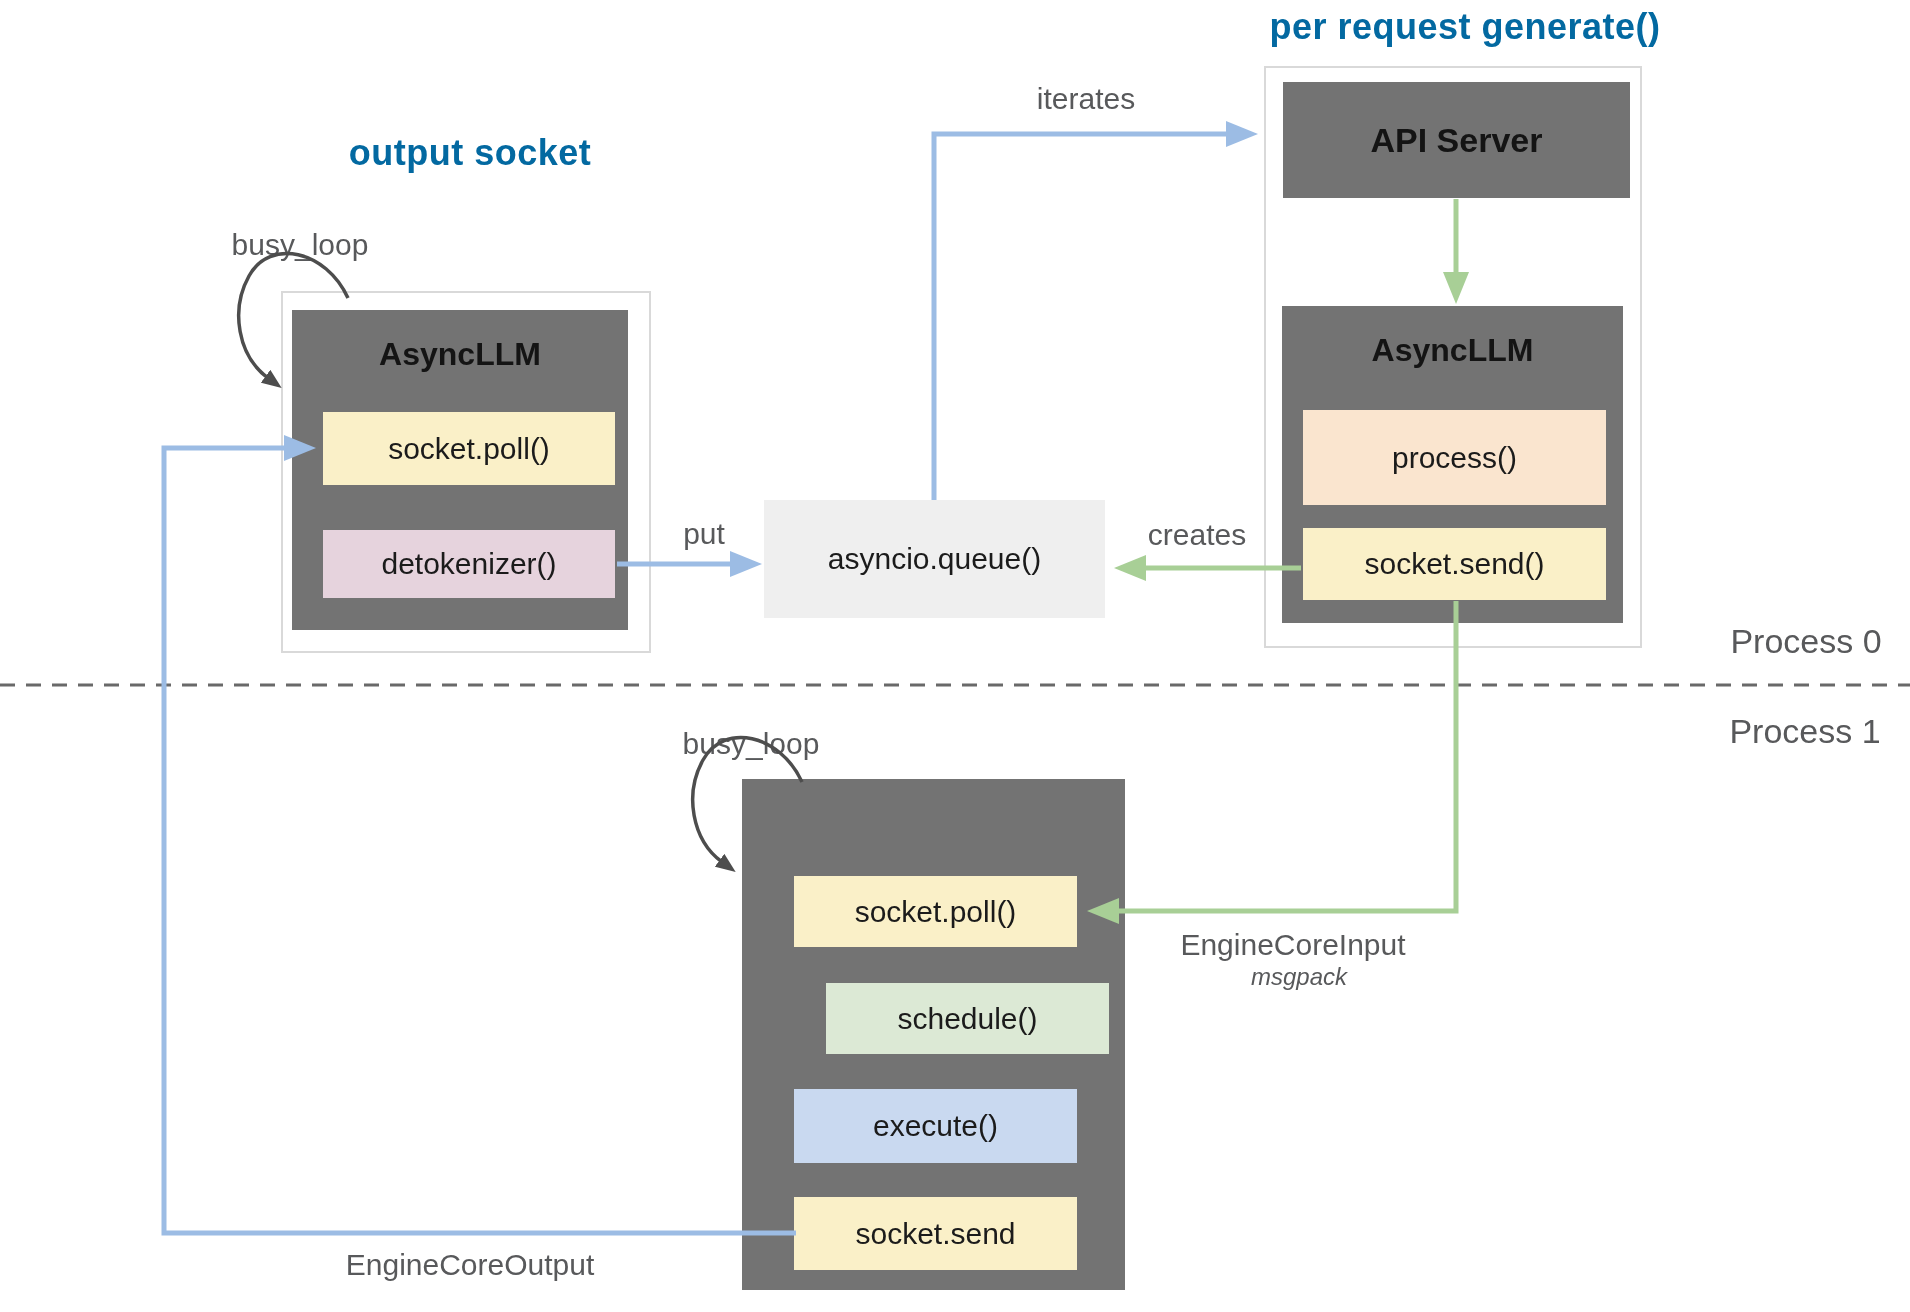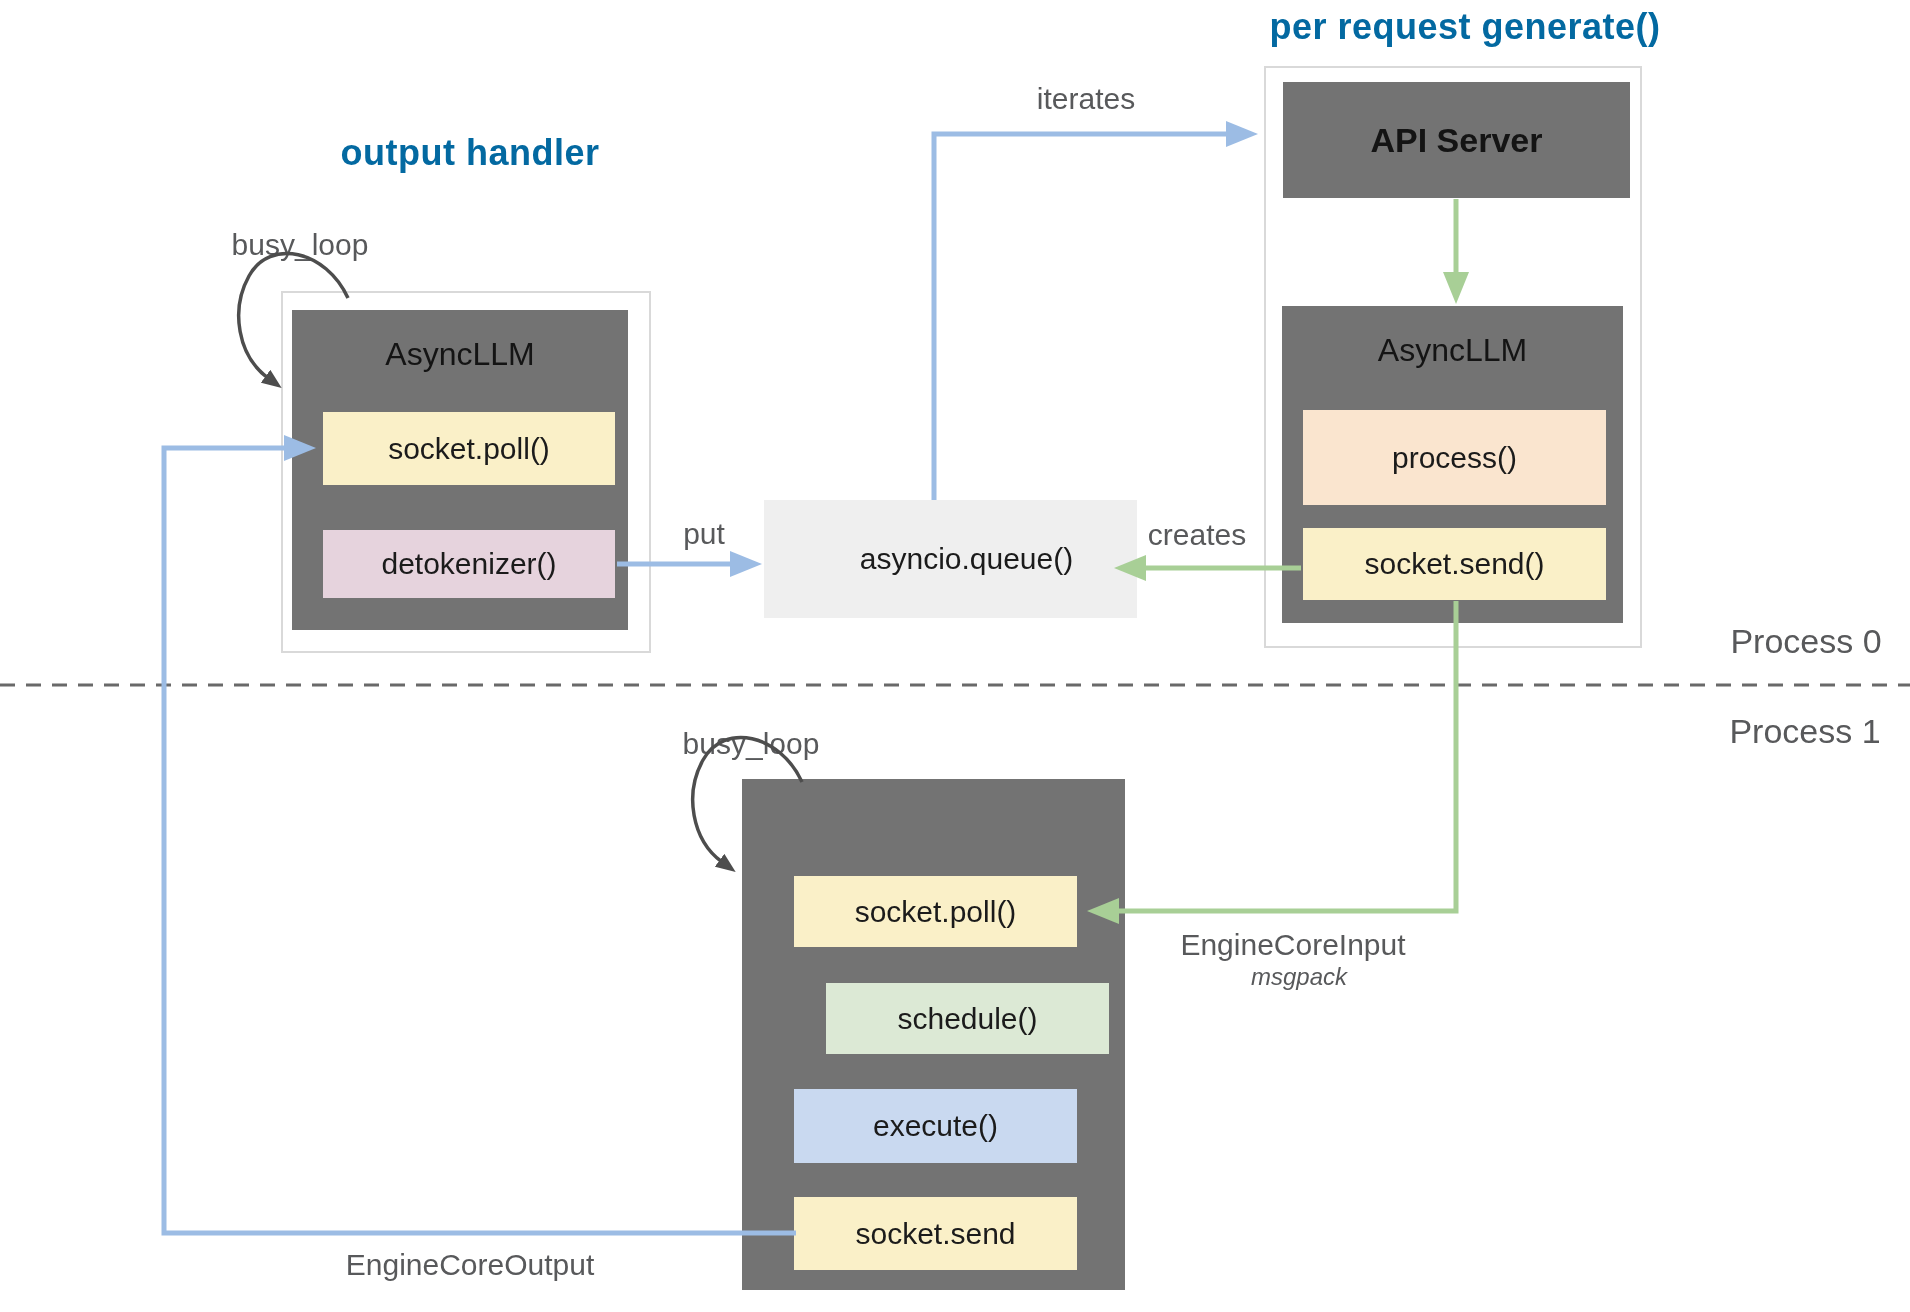--- a/index.html
+++ b/index.html
@@ -23,50 +23,50 @@
   .lbl.process{font-size:34px;}
   .container-box{
     position:absolute;
     background:#ffffff;border:2px solid #d9d9d9;box-sizing:border-box;
   }
   .node{
     position:absolute;background:#737373;box-sizing:border-box;
   }
   .node-title{
     position:absolute;left:0;right:0;
-    text-align:center;font-size:32px;font-weight:400;color:#141414;
+    text-align:center;font-size:32px;font-weight:700;color:#141414;
   }
   .api-title{
     position:absolute;left:0;right:0;top:0;bottom:0;
     display:flex;align-items:center;justify-content:center;
     font-size:34px;font-weight:700;color:#141414;
   }
   .chip{
     position:absolute;box-sizing:border-box;
     display:flex;align-items:center;justify-content:center;
     font-size:30px;color:#1b1b1b;white-space:nowrap;
   }
   .chip.yellow{background:#faf0c8;}
   .chip.pink{background:#e6d3dd;}
   .chip.peach{background:#fae5cf;}
   .chip.green{background:#dce9d5;margin-left:32px;}
   .chip.blue{background:#c9d9f0;}
   .queue{
     position:absolute;background:#efefef;
     display:flex;align-items:center;justify-content:center;
-    font-size:30px;color:#1b1b1b;padding-left:32px;
+    font-size:30px;color:#1b1b1b;
   }
   svg.overlay{position:absolute;left:0;top:0;pointer-events:none;}
 </style>
 </head>
 <body>
 
 <div id="canvas">
 
-  <div class="section-title" style="left:290px;top:132px;width:360px;">output handler</div>
+  <div class="section-title" style="left:290px;top:132px;width:360px;">output socket</div>
   <div class="section-title" style="left:1240px;top:6px;width:450px;">per request generate()</div>
 
   <div class="lbl" style="left:190px;top:228px;width:220px;">busy_loop</div>
   <div class="lbl" style="left:641px;top:727px;width:220px;">busy_loop</div>
   <div class="lbl" style="left:986px;top:82px;width:200px;">iterates</div>
   <div class="lbl" style="left:654px;top:517px;width:100px;">put</div>
   <div class="lbl" style="left:1097px;top:518px;width:200px;">creates</div>
   <div class="lbl process" style="left:1681px;top:622px;width:250px;">Process 0</div>
   <div class="lbl process" style="left:1680px;top:712px;width:250px;">Process 1</div>
   <div class="lbl" style="left:1143px;top:928px;width:300px;">EngineCoreInput</div>

